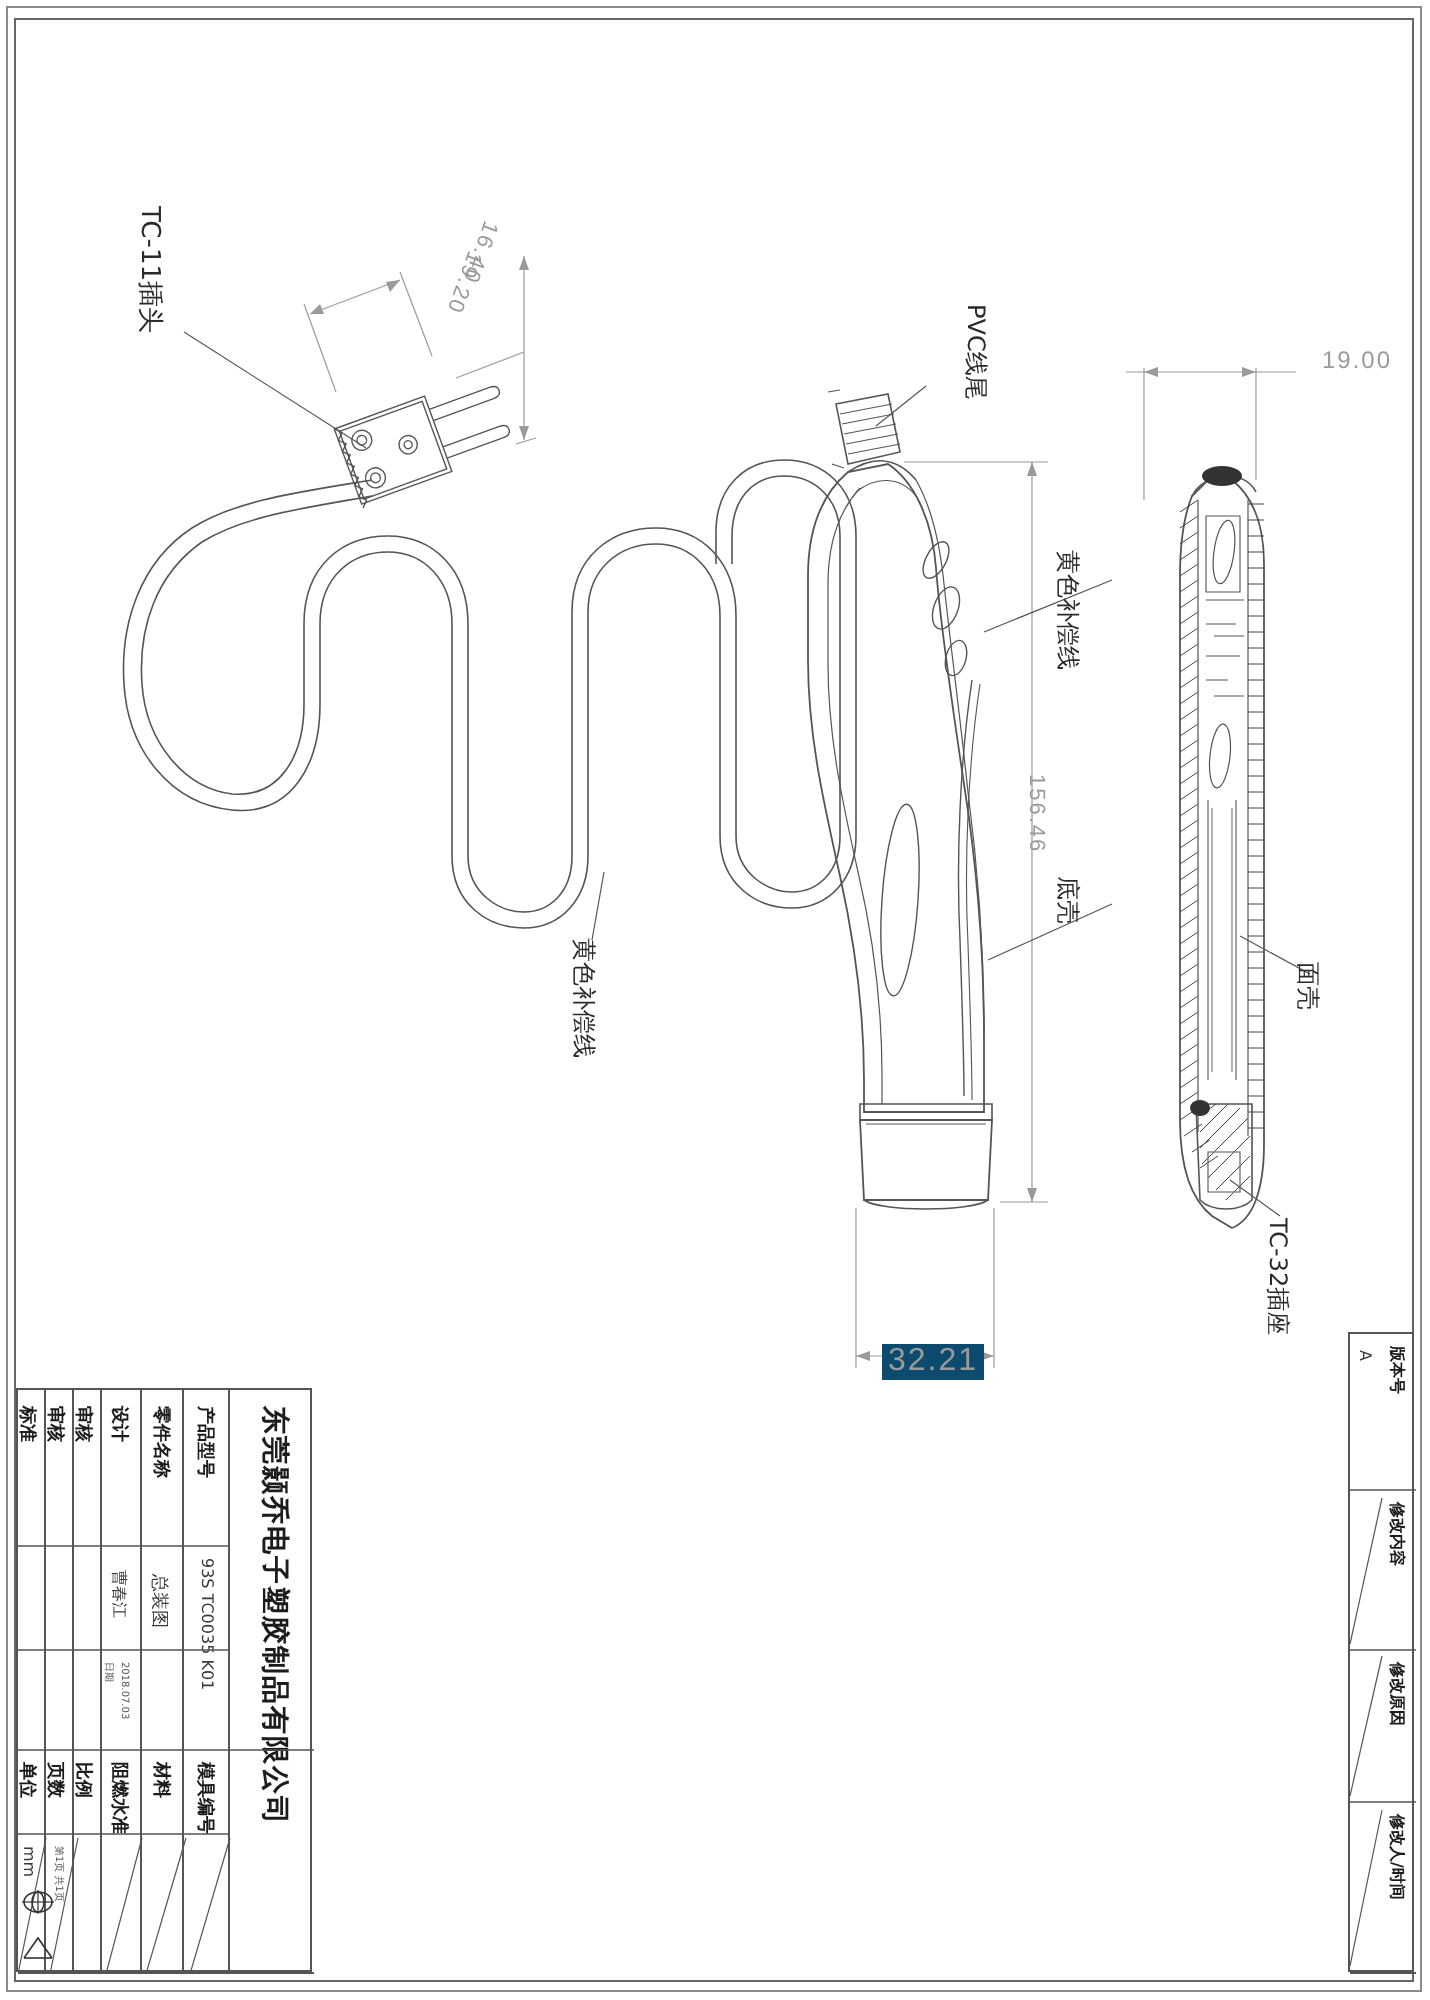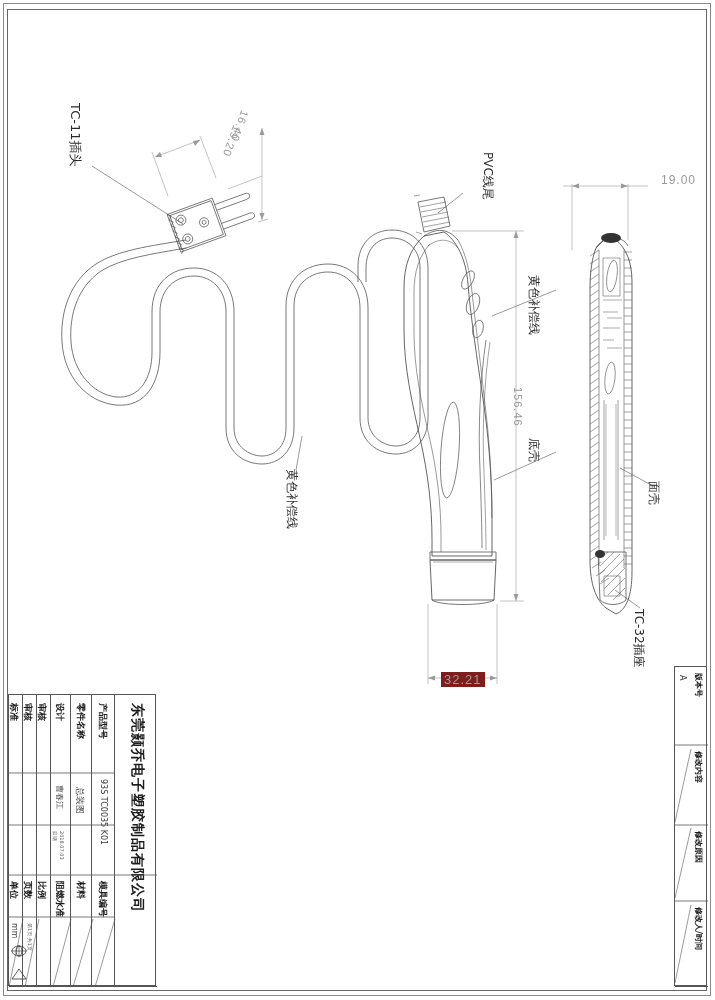--- a/index.html
+++ b/index.html
@@ -345,21 +345,21 @@
   <div class="vtext" style="left:662px; top:481px; font-size:12px;">面壳</div>
 
   <div class="vtext" style="left:647px; top:609px; font-size:12px;">TC-32插座</div>
 
   <div class="vdim" style="left:243px; top:128px; font-size:11px; transform:rotate(110deg);">19.20</div>
 
   <div class="vdim" style="left:251px; top:113px; font-size:11px; transform:rotate(110deg);">16.40</div>
 
   <div class="vdim" style="left:524px; top:387px; font-size:11px;">156.46</div>
 
-  <div class="hdim" style="left:441px; top:672px; font-size:13px; background:#7f1d1d; padding:0 3px;">32.21</div>
+  <div class="hdim" style="left:441px; top:672px; font-size:16px; background:#0c4a6e; padding:0 3px;">32.21</div>
 
   <div class="hdim" style="left:645px; top:173px; font-size:12px;margin-left:16px;">19.00</div>
 
   <div class="tb" style="left:8px; top:694px; width:148px; height:292px;">
 
     <div class="tb-cell" style="left:106px; top:0; width:42px; height:292px; border-right:none;">
       <div class="cellv" style="left:31px; top:8px; font-size:14px; letter-spacing:1px;">东莞颢乔电子塑胶制品有限公司</div>
     </div>
 
     <div class="tb-cell" style="left:83px; top:0; width:23px; height:292px;">

